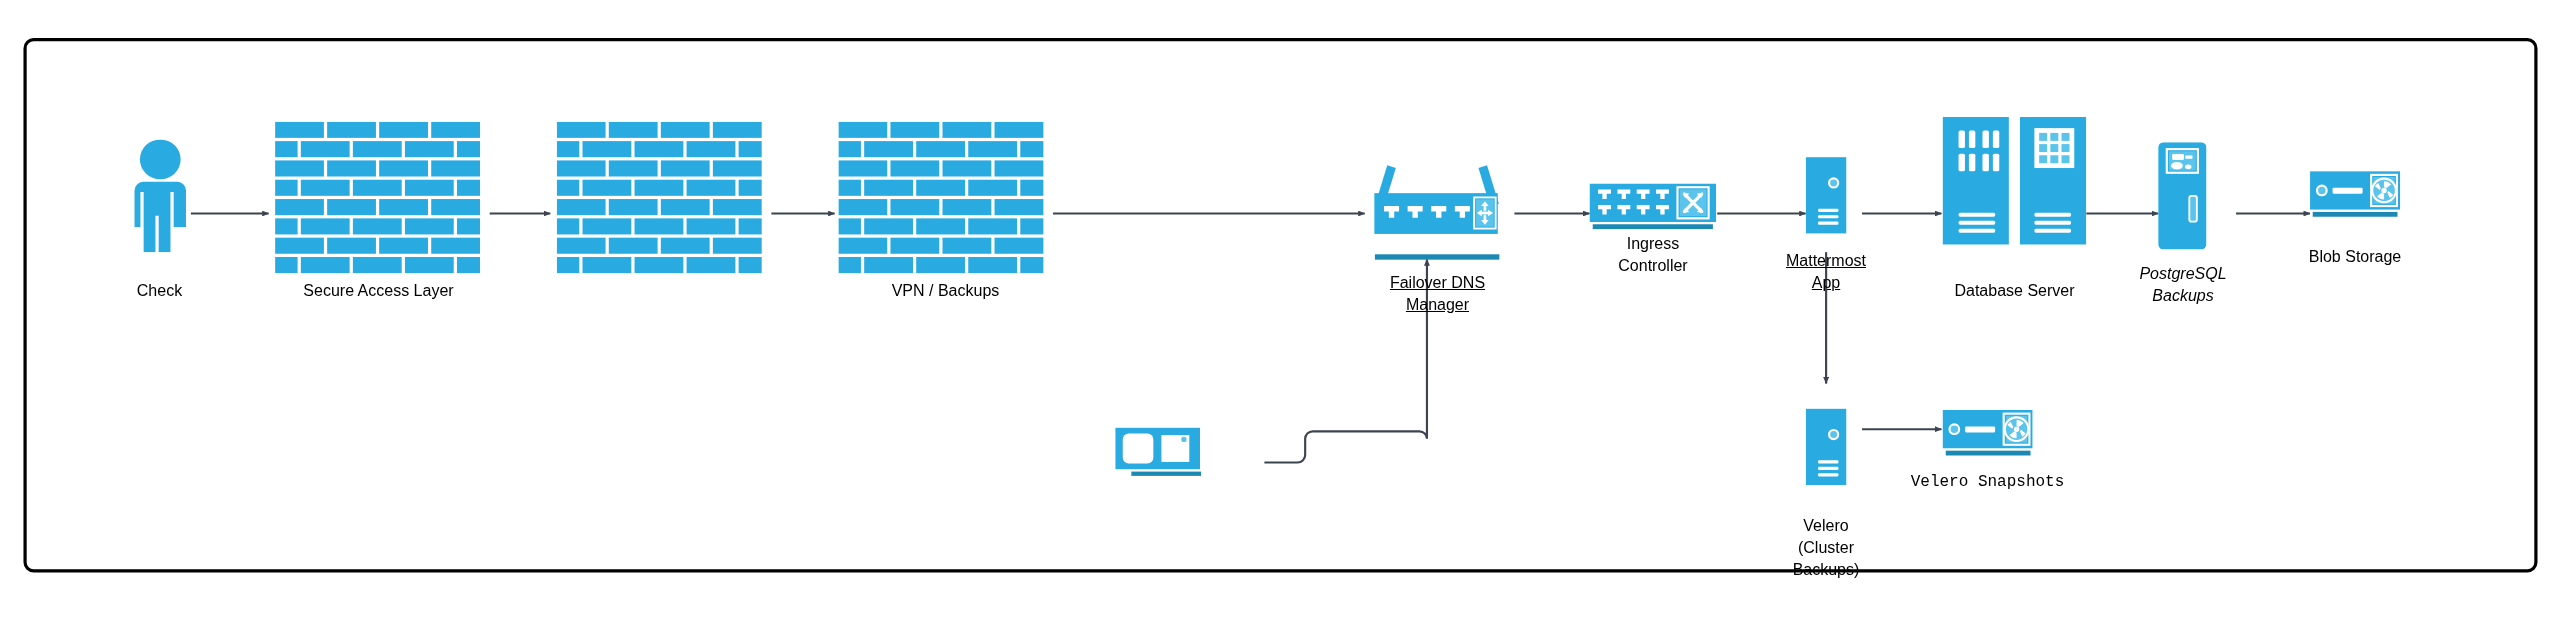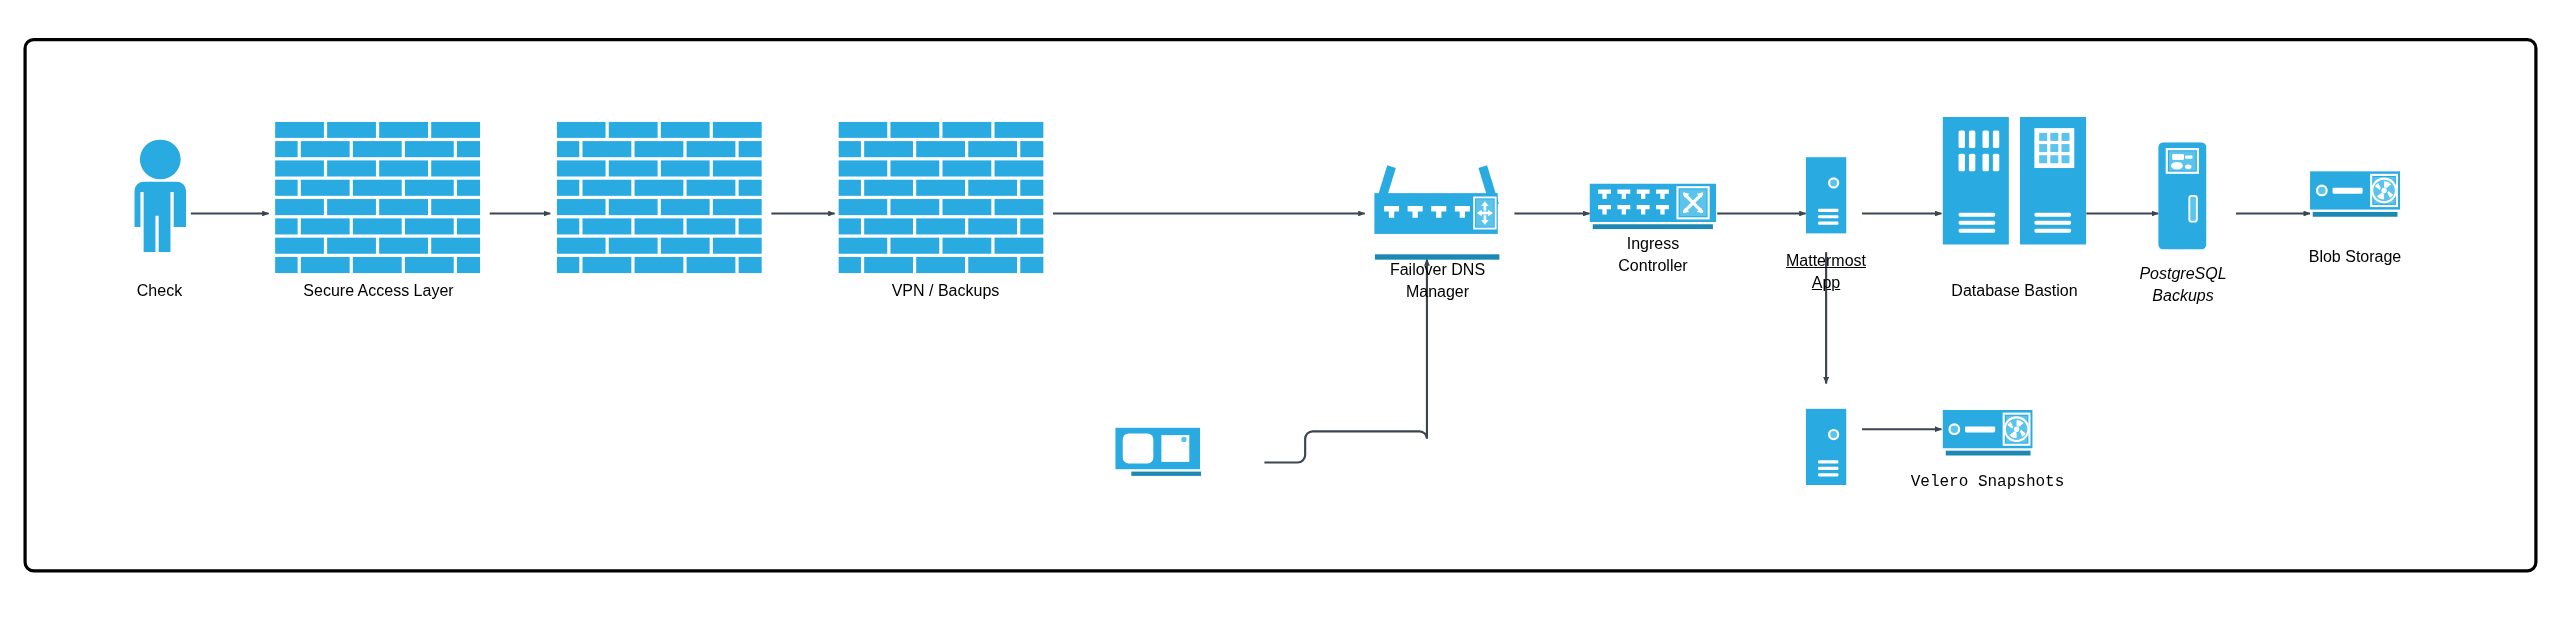--- a/index.html
+++ b/index.html
@@ -268,34 +268,37 @@
     </g>
   </svg>
 
   <div class="lbl" style="left:106px;top:280px;width:107px;">Check</div>
 
   <div class="lbl" style="left:258px;top:280px;width:241px;">Secure Access Layer</div>
 
 
   <div class="lbl" style="left:825px;top:280px;width:241px;">VPN / Backups</div>
 
-  <div class="lbl" style="left:1357px;top:259px;width:161px;">Failover DNS
+  <div class="lbl" style="left:1357px;top:272px;width:161px;text-decoration:underline;">Failover DNS
 Manager</div>
 
   <div class="lbl" style="left:1586px;top:233px;width:134px;">Ingress
 Controller</div>
 
   <div class="lbl" style="left:1759px;top:250px;width:134px;text-decoration:underline;">Mattermost
 App</div>
 
-  <div class="lbl" style="left:1934px;top:280px;width:161px;">Database Bastion</div>
+  <div class="lbl" style="left:1934px;top:280px;width:161px;">Database Server</div>
 
   <div class="lbl" style="left:2116px;top:263px;width:134px;font-style:italic;">PostgreSQL
 Backups</div>
 
   <div class="lbl" style="left:2288px;top:246px;width:134px;">Blob Storage</div>
 
 
+  <div class="lbl" style="left:1759px;top:515px;width:134px;">Velero
+(Cluster
+Backups)</div>
 
   <div class="lbl" style="left:1907px;top:471px;width:161px;font-family:Liberation Mono, monospace;">Velero Snapshots</div>
 
 </div>
 
 
 </body></html>

